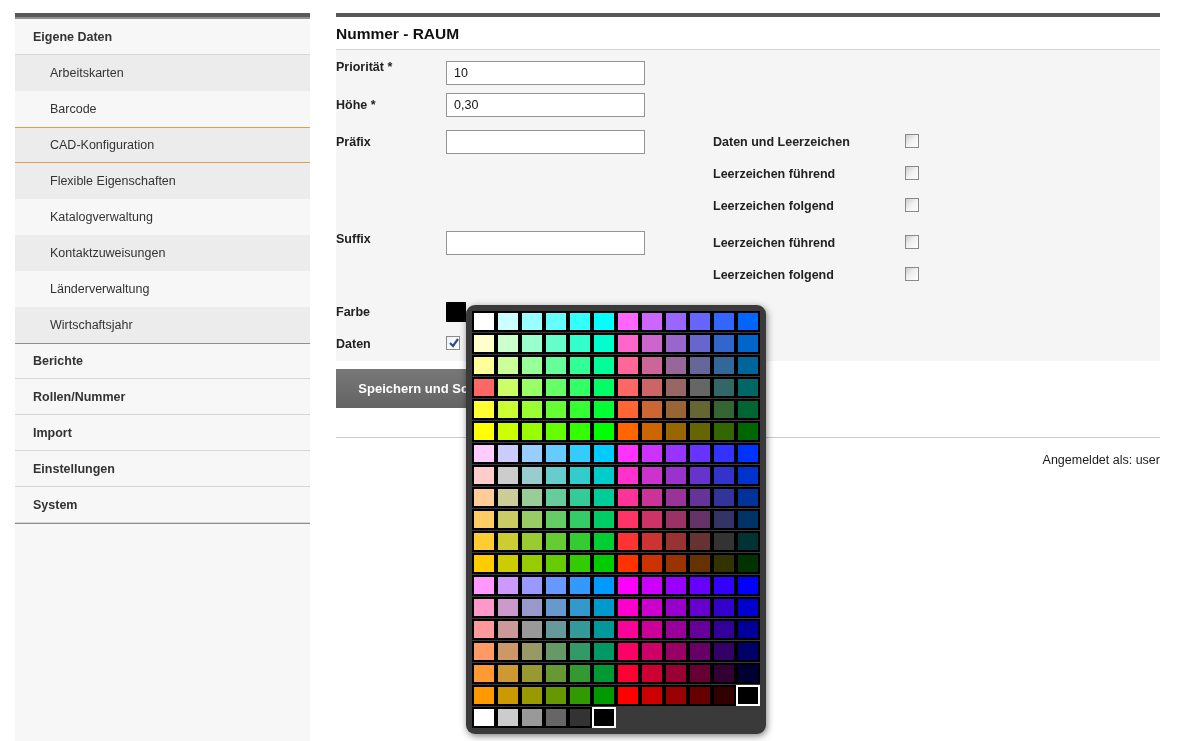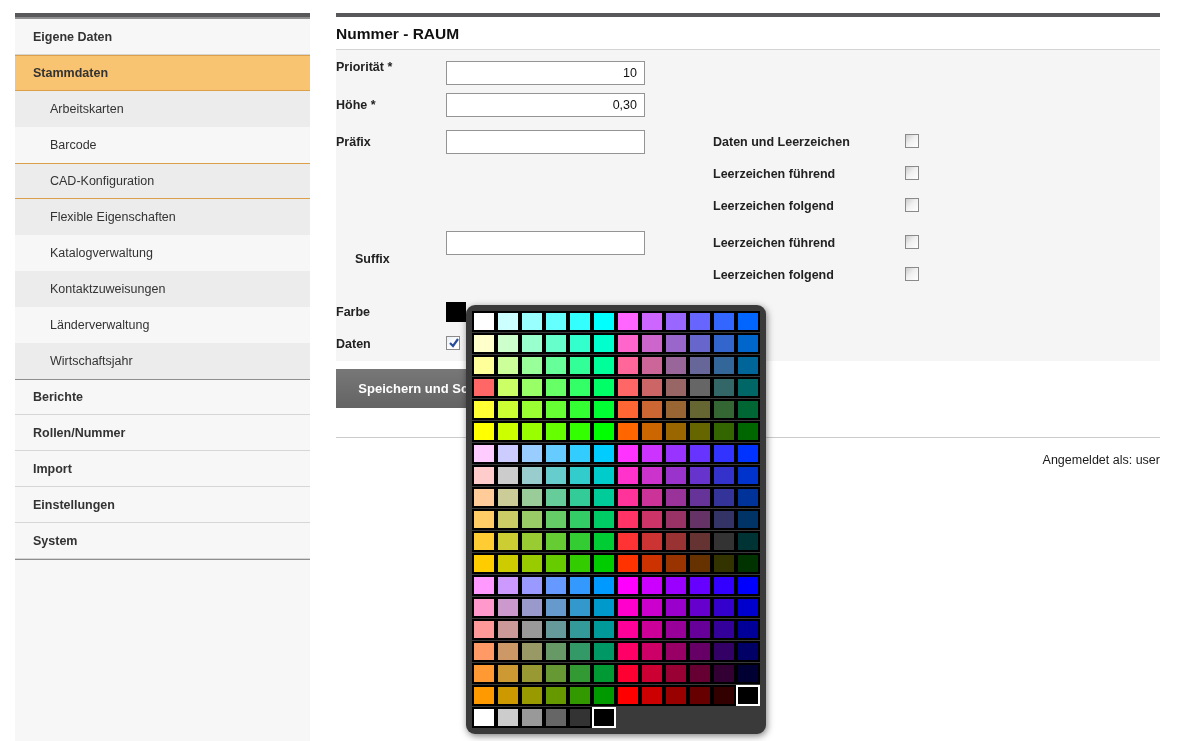--- a/index.html
+++ b/index.html
@@ -29,21 +29,21 @@
 
   
   #main { position:absolute; left:336px; top:0; width:824px; height:741px; }
   #main .topbar { position:absolute; left:0; top:13px; width:824px; height:4px; }
   .page-title { position:absolute; left:0; top:25px; font-size:15.5px; font-weight:bold; color:#111; }
   .title-divider { position:absolute; left:0; top:49px; width:824px; height:1px; background:#d4d4d4; }
   .form-bg { position:absolute; left:0; top:50px; width:824px; height:311px; background:#f5f5f5; }
 
   .flabel { position:absolute; font-size:12.5px; font-weight:bold; color:#222; }
   .finput { position:absolute; width:199px; height:24px; border:1px solid #949494; background:#fff;
-            font-family:"Liberation Sans",sans-serif; font-size:12.5px; color:#111; padding:0 7px;text-align:right; }
+            font-family:"Liberation Sans",sans-serif; font-size:12.5px; color:#111; padding:0 7px; }
   .cb { position:absolute; width:14px; height:14px; border:1px solid #8a8a8a;
         background:linear-gradient(135deg,#cccccc 0%,#f0f0f0 45%,#ffffff 100%); cursor:pointer; }
   .cb.checked { background:linear-gradient(135deg,#e8eef6 0%,#ffffff 60%); }
   .cb svg { position:absolute; left:0; top:-1px; }
 
   .color-swatch { position:absolute; width:20px; height:20px; background:#000; cursor:pointer; }
 
   .save-btn { position:absolute; left:0; top:369px; width:200px; height:39px;
               background:linear-gradient(#777777,#646464); border:none; color:#fff;
               font-family:"Liberation Sans",sans-serif; font-size:13px; font-weight:bold;
@@ -65,23 +65,20 @@
 <body>
 
 <div id="stage">
 
   <nav id="sidebar">
     <div class="topbar"></div>
     <div class="hdr-divider"></div>
     <div class="side-item">
         <span>Eigene Daten</span>
       </div>
-      <div class="side-item active">
-        <span>Stammdaten</span>
-      </div>
       <div class="side-item lvl2 shade">
         <span>Arbeitskarten</span>
       </div>
       <div class="side-item lvl2">
         <span>Barcode</span>
       </div>
       <div class="side-item lvl2 shade active">
         <span>CAD-Konfiguration</span>
       </div>
       <div class="side-item lvl2 shade">
@@ -125,21 +122,21 @@
 
     <label class="flabel" style="left:0; top:60px;">Priorität *</label>
     <input class="finput" style="left: 110px; top: 61px;" value="10">
 
     <label class="flabel" style="left:0; top:98px;">Höhe *</label>
     <input class="finput" style="left: 110px; top: 93px;" value="0,30">
 
     <label class="flabel" style="left:0; top:135px;">Präfix</label>
     <input class="finput" style="left: 110px; top: 130px;" value="">
 
-    <label class="flabel" style="left:0; top:252px;margin-left:19px;">Suffix</label>
+    <label class="flabel" style="left:0; top:232px;">Suffix</label>
     <input class="finput" style="left: 110px; top: 231px;" value="">
 
     <label class="flabel" style="left:377px; top:135px;">Daten und Leerzeichen</label>
     <span class="cb" style="left:569px; top:134px;"></span>
 
     <label class="flabel" style="left:377px; top:167px;">Leerzeichen führend</label>
     <span class="cb" style="left:569px; top:166px;"></span>
 
     <label class="flabel" style="left:377px; top:199px;">Leerzeichen folgend</label>
     <span class="cb" style="left:569px; top:198px;"></span>

